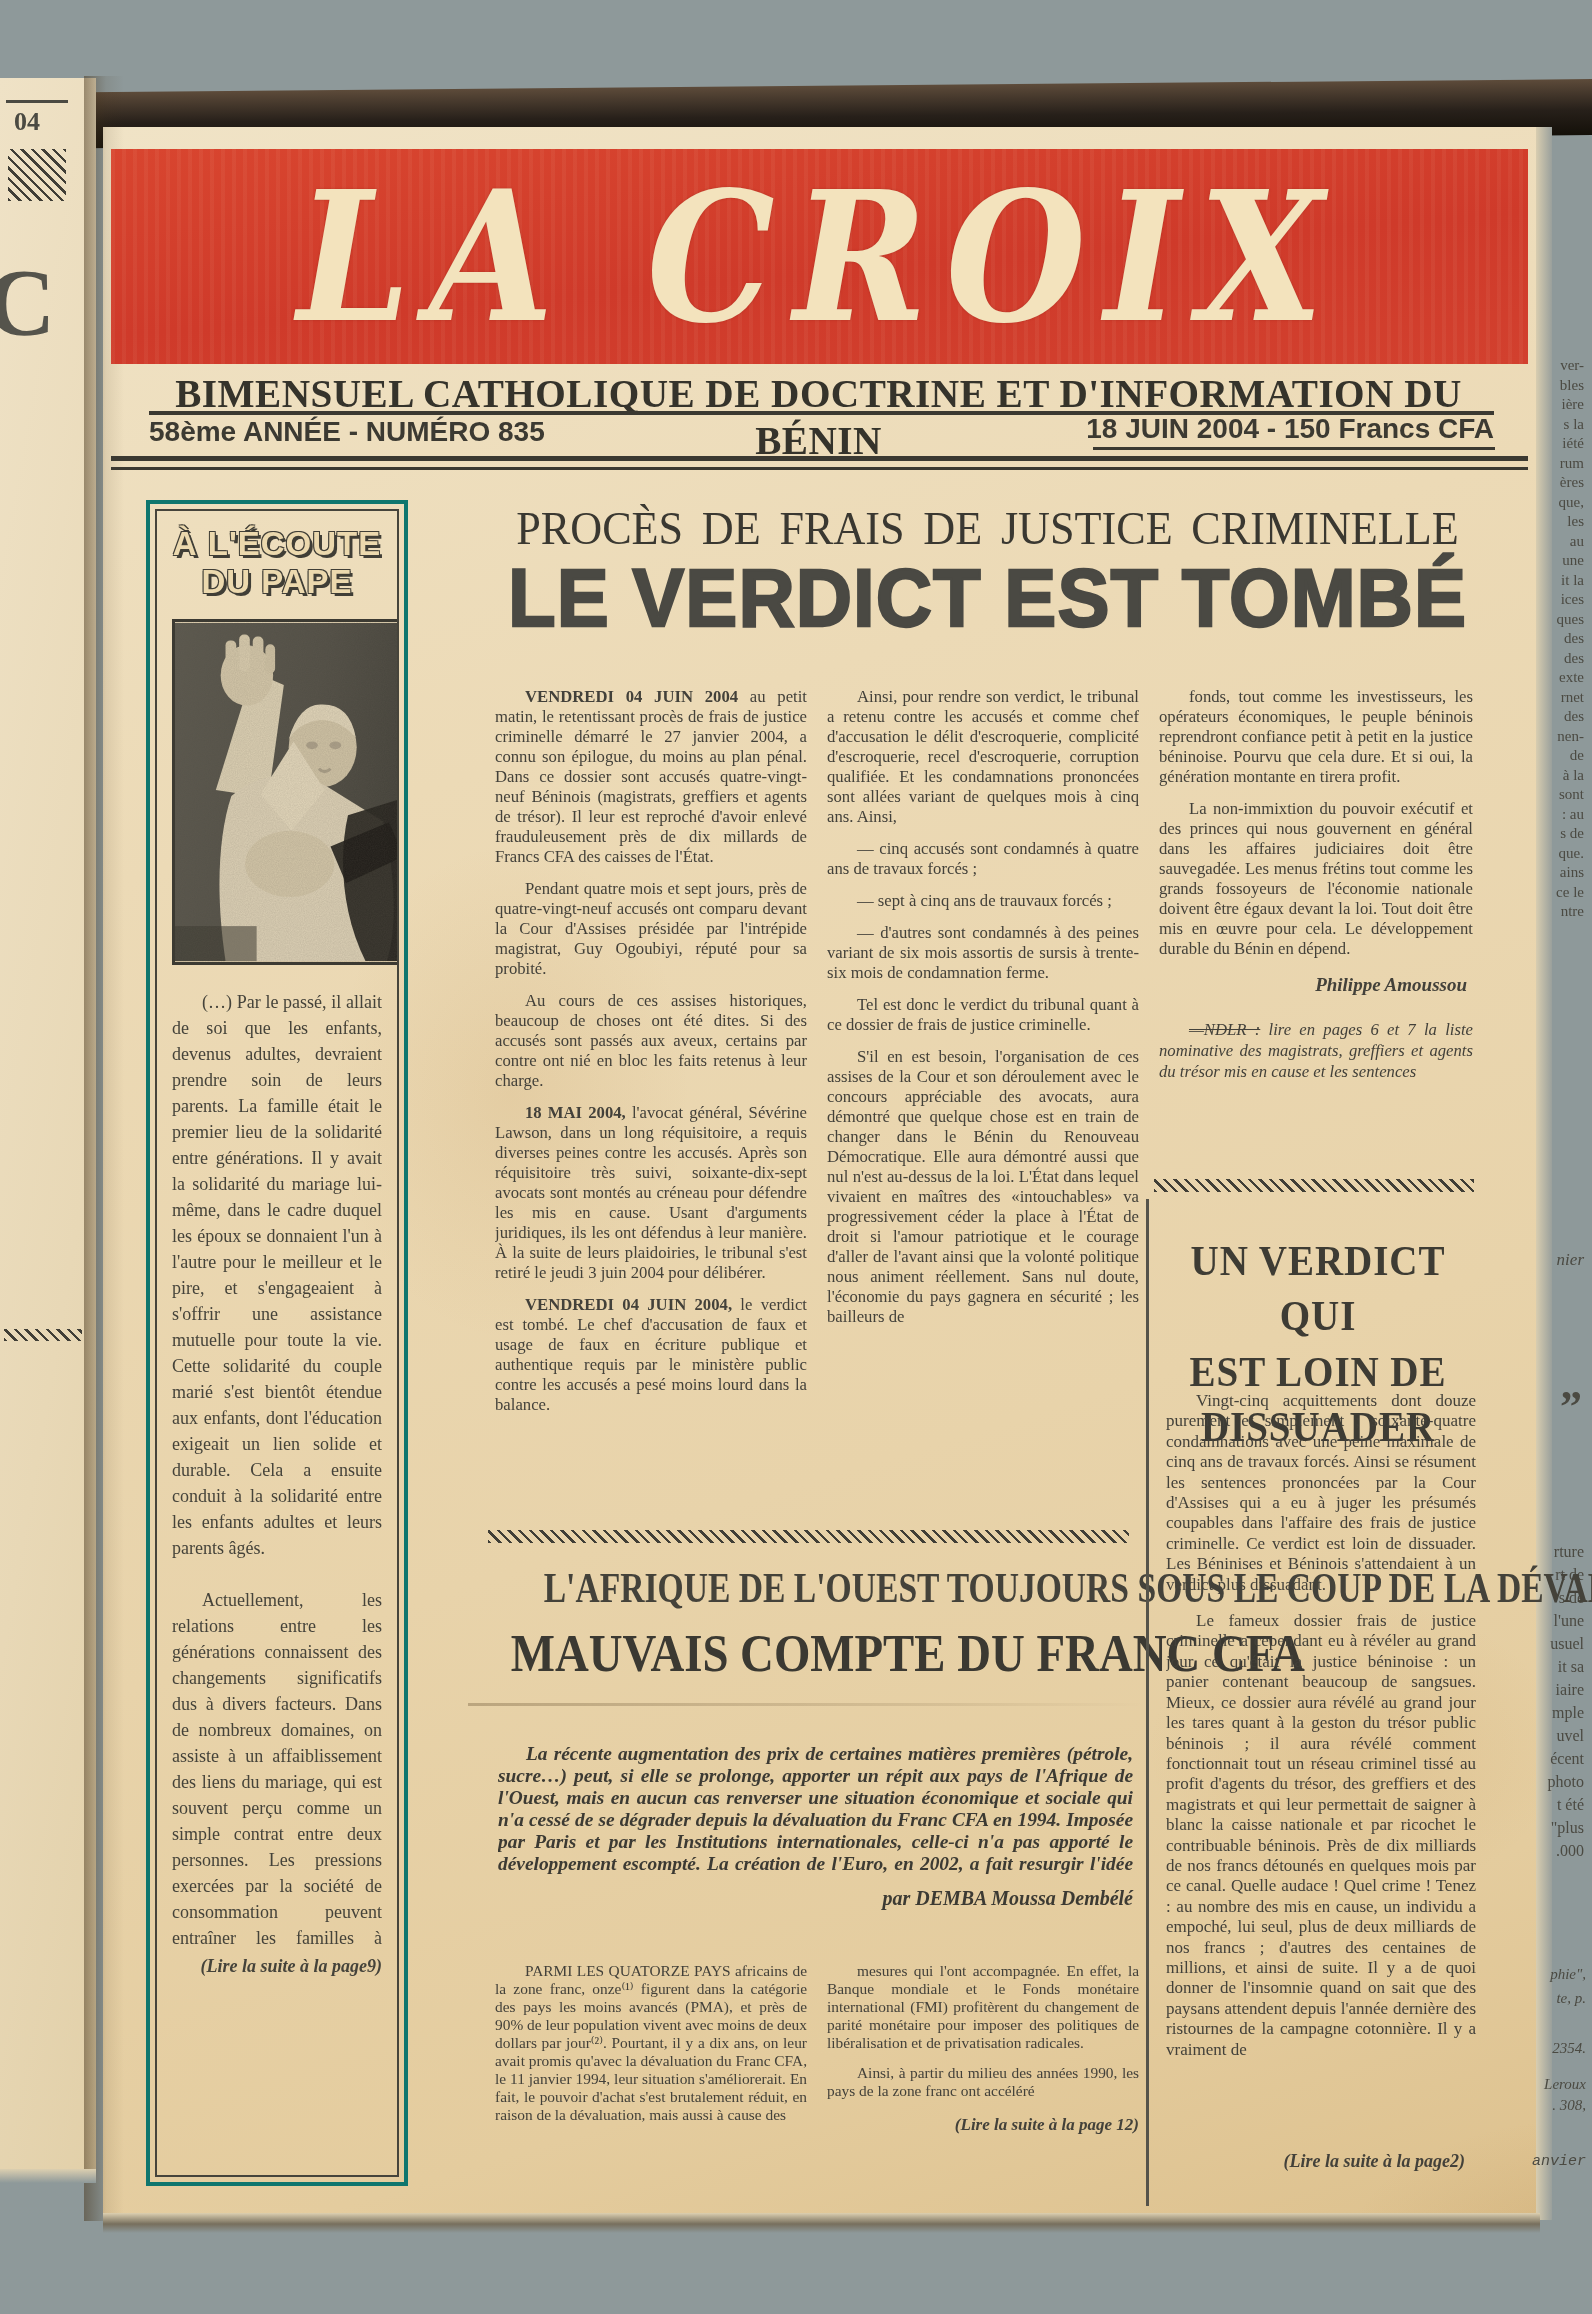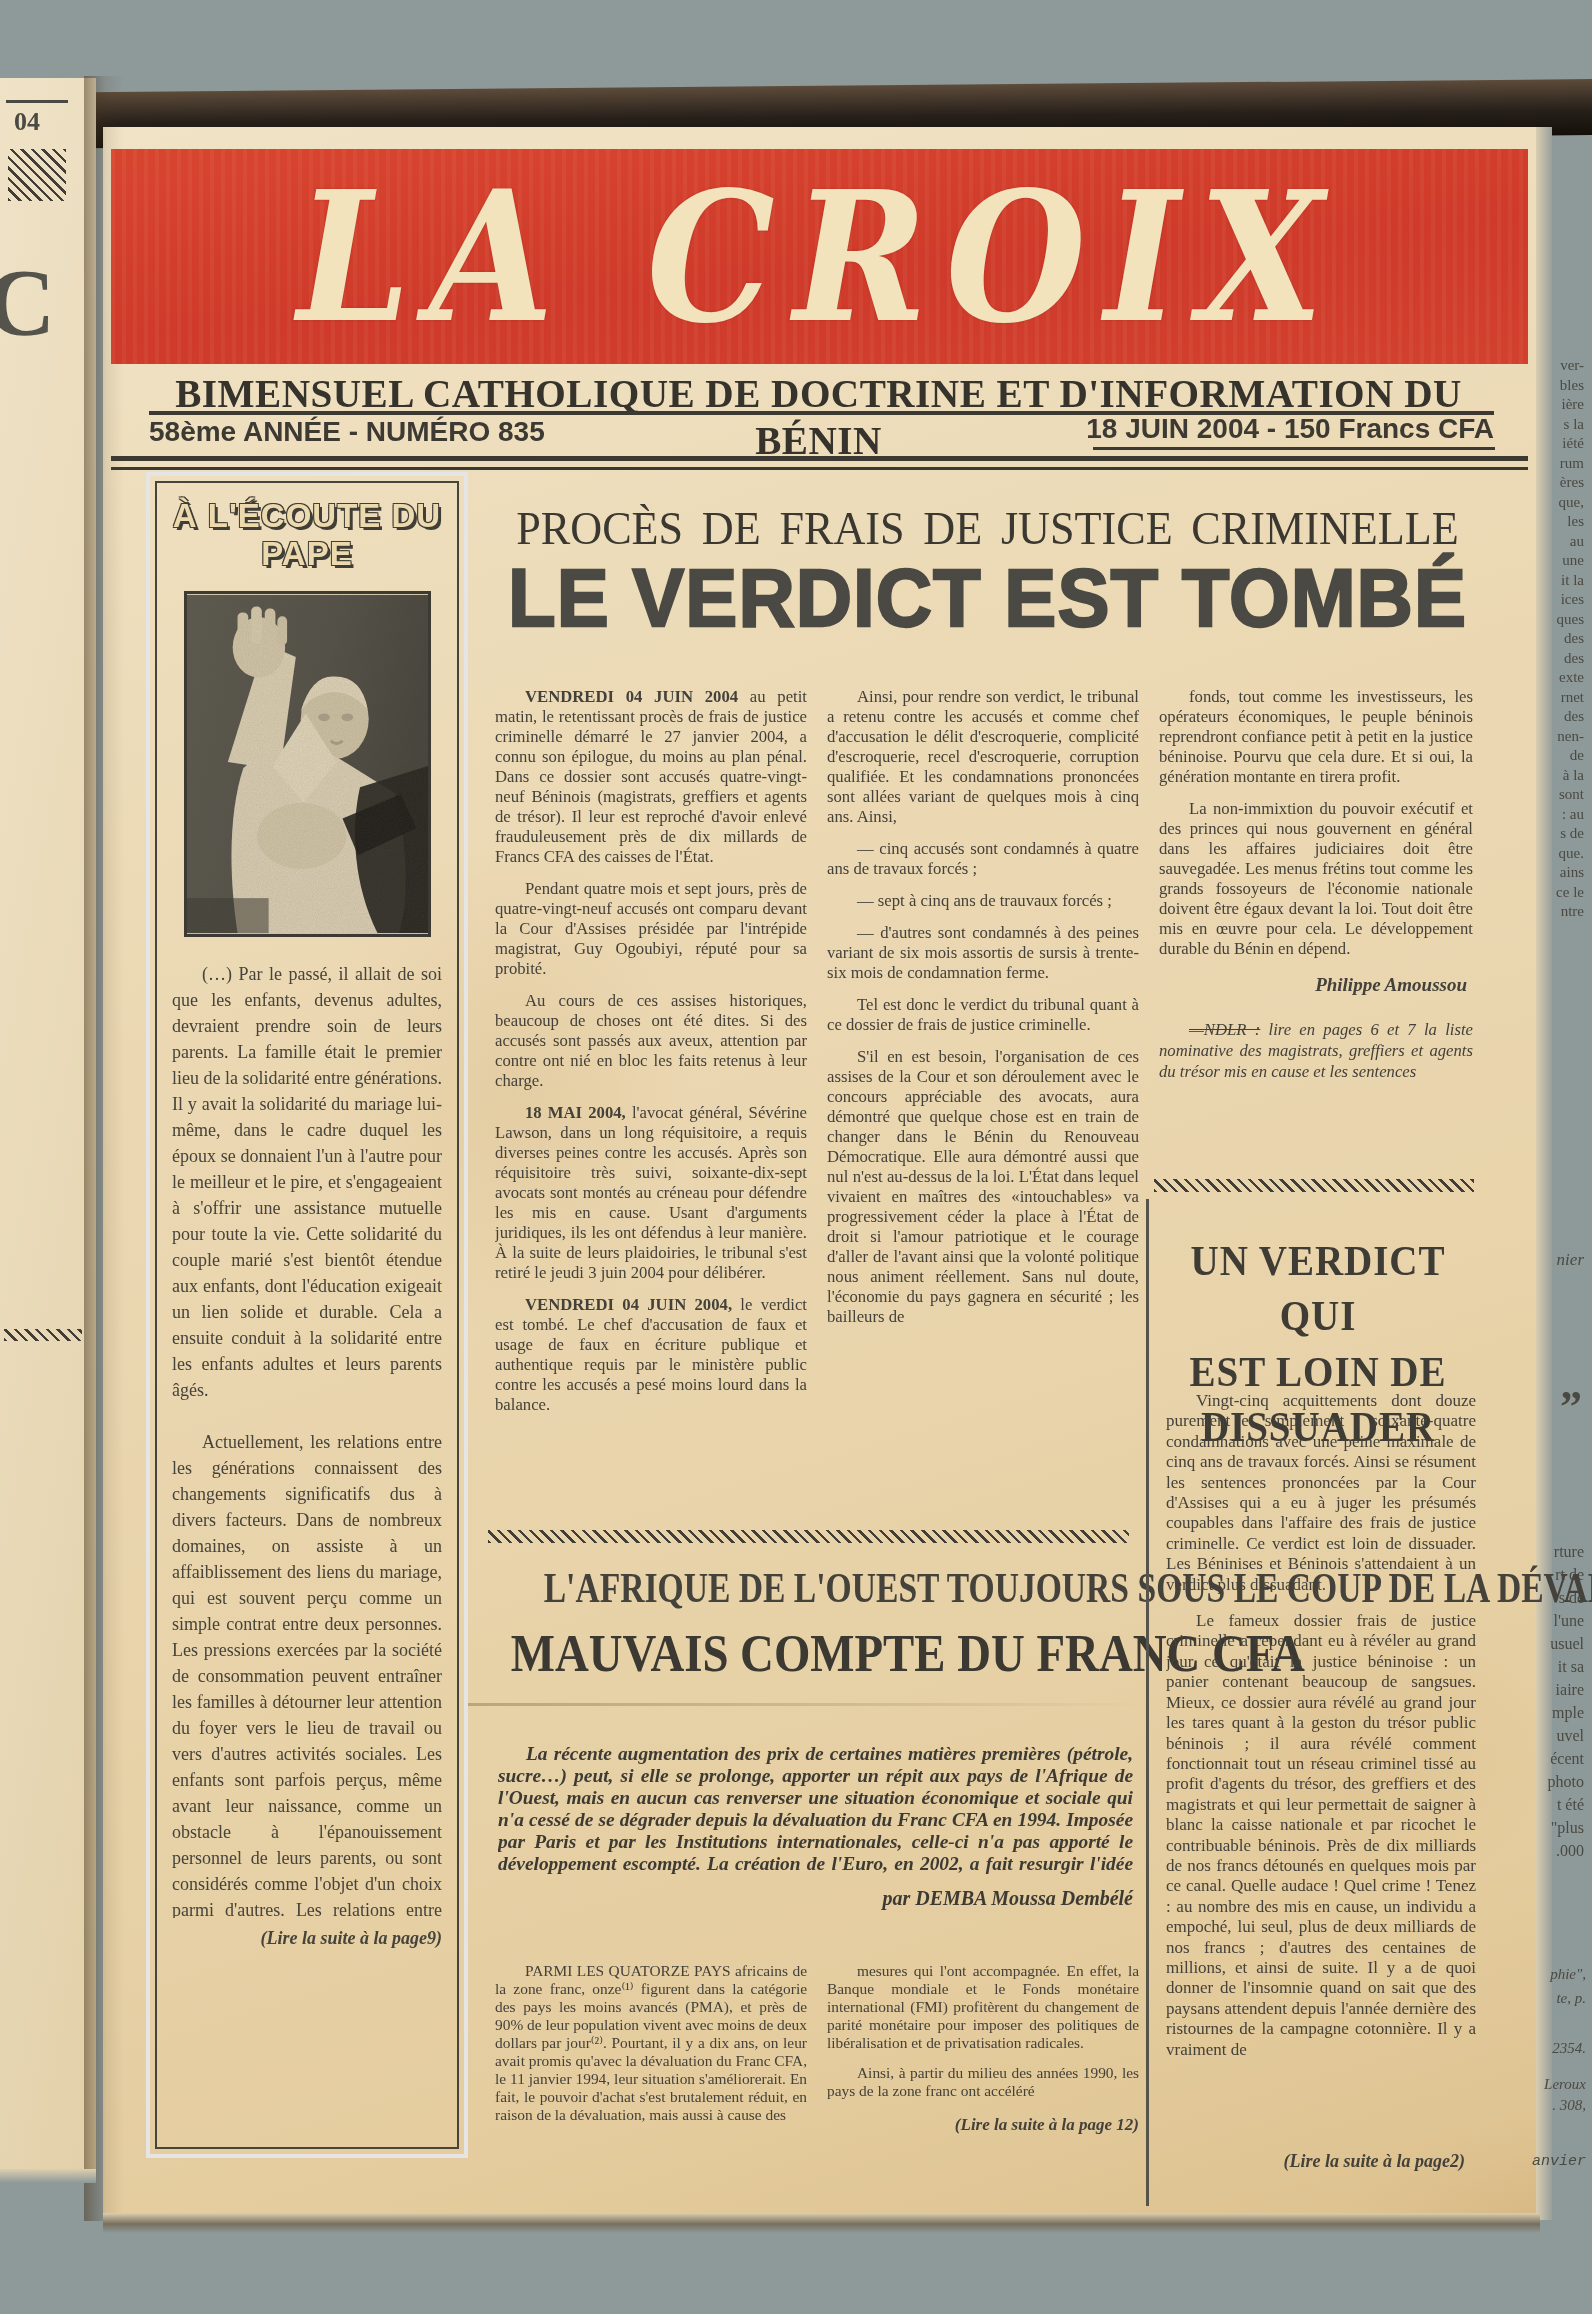--- a/index.html
+++ b/index.html
@@ -42,22 +42,22 @@
   .rule-subtitle { position:absolute; left:149px; top:411px; width:1345px; height:4px; background:#3b3931; }
   .info-left { position:absolute; left:149px; top:416px; font-family:"Liberation Sans",sans-serif;
     font-weight:bold; font-size:28px; color:#3c3a32; }
   .info-right { position:absolute; left:995px; top:413px; width:499px; text-align:right;
     font-family:"Liberation Sans",sans-serif; font-weight:bold; font-size:28px; color:#3c3a32; }
   .rule-date { position:absolute; left:1093px; top:447px; width:402px; height:3px; background:#3b3931; }
   .rule-double-a { position:absolute; left:111px; top:456px; width:1417px; height:5px; background:#3b3931; }
   .rule-double-b { position:absolute; left:111px; top:467px; width:1417px; height:3px; background:#3b3931; }
 
   
-  .pope-box { position:absolute; left:146px; top:472px; width:322px; height:1686px;
-    border:4px solid #e5e5e5; }
+  .pope-box { position:absolute; left:146px; top:500px; width:262px; height:1686px;
+    border:4px solid #0f766e; }
   .pope-inner { margin:5px; border:2px solid #46443b; height:calc(100% - 10px);
     padding:14px 15px 10px; overflow:hidden; }
   .pope-banner { text-align:center; font-family:"Liberation Sans",sans-serif; font-weight:bold;
     font-size:33px; letter-spacing:1px; color:#ecd9ae;
     text-shadow:3px 3px 0 #403e36, -1px -1px 0 #403e36, 1px -1px 0 #403e36, -1px 1px 0 #403e36, 1px 1px 0 #403e36; }
   .pope-photo { margin:18px auto 0; width:247px; height:346px; border:3px solid #3c3a32; display:block; }
   .pope-heading { margin-top:28px; text-align:center; font-weight:bold; font-size:35px;
     line-height:1.38; letter-spacing:1px; color:#3e3c33; white-space:pre-line; }
   .pope-body { margin-top:24px; height:957px; overflow:hidden; font-size:18px; line-height:26px;
     text-align:justify; color:#45433a; }
@@ -256,21 +256,21 @@
       <div class="pope-cont">(Lire la suite à la page9)</div>
     </div>
   </div>
 
   <div class="lead-kicker">PROCÈS  DE  FRAIS  DE  JUSTICE  CRIMINELLE</div>
   <div class="lead-headline">LE VERDICT EST TOMBÉ</div>
 
   <div class="bodycol lcol1">
     <p><b>VENDREDI 04 JUIN 2004</b><span> au petit matin, le retentissant procès de frais de justice criminelle démarré le 27 janvier 2004, a connu son épilogue, du moins au plan pénal. Dans ce dossier sont accusés quatre-vingt-neuf Béninois (magistrats, greffiers et agents de trésor). Il leur est reproché d'avoir enlevé frauduleusement près de dix millards de Francs CFA des caisses de l'État.</span></p>
     <p><b></b><span>Pendant quatre mois et sept jours, près de quatre-vingt-neuf accusés ont comparu devant la Cour d'Assises présidée par l'intrépide magistrat, Guy Ogoubiyi, réputé pour sa probité.</span></p>
-    <p><b></b><span>Au cours de ces assises historiques, beaucoup de choses ont été dites. Si des accusés sont passés aux aveux, attention par contre ont nié en bloc les faits retenus à leur charge.</span></p>
+    <p><b></b><span>Au cours de ces assises historiques, beaucoup de choses ont été dites. Si des accusés sont passés aux aveux, certains par contre ont nié en bloc les faits retenus à leur charge.</span></p>
     <p><b>18 MAI 2004,</b><span> l'avocat général, Sévérine Lawson, dans un long réquisitoire, a requis diverses peines contre les accusés. Après son réquisitoire très suivi, soixante-dix-sept avocats sont montés au créneau pour défendre les mis en cause. Usant d'arguments juridiques, ils les ont défendus à leur manière. À la suite de leurs plaidoiries, le tribunal s'est retiré le jeudi 3 juin 2004 pour délibérer.</span></p>
     <p><b>VENDREDI 04 JUIN 2004,</b><span> le verdict est tombé.  Le chef d'accusation de faux et usage de faux en écriture publique et authentique requis par le ministère public contre les accusés a pesé moins lourd dans la balance.</span></p>
   </div>
 
   <div class="bodycol lcol2">
     <p>Ainsi, pour rendre son verdict, le tribunal a retenu contre les accusés et comme chef d'accusation le délit  d'escroquerie, complicité d'escroquerie, recel  d'escroquerie, corruption qualifiée. Et les condamnations prononcées sont allées variant de quelques mois à cinq ans. Ainsi,</p>
     <p>— cinq accusés sont condamnés à quatre ans de travaux forcés ;</p>
     <p>— sept  à cinq ans de trauvaux forcés ;</p>
     <p>— d'autres sont condamnés à des peines variant de six mois assortis de sursis à trente-six mois de condamnation ferme.</p>
     <p>Tel est donc le verdict du tribunal quant à ce dossier de frais de justice criminelle.</p>

